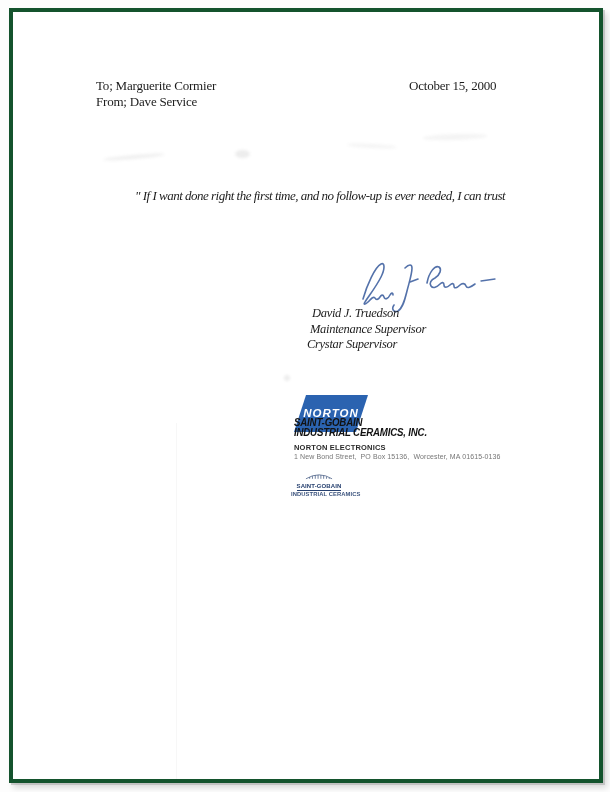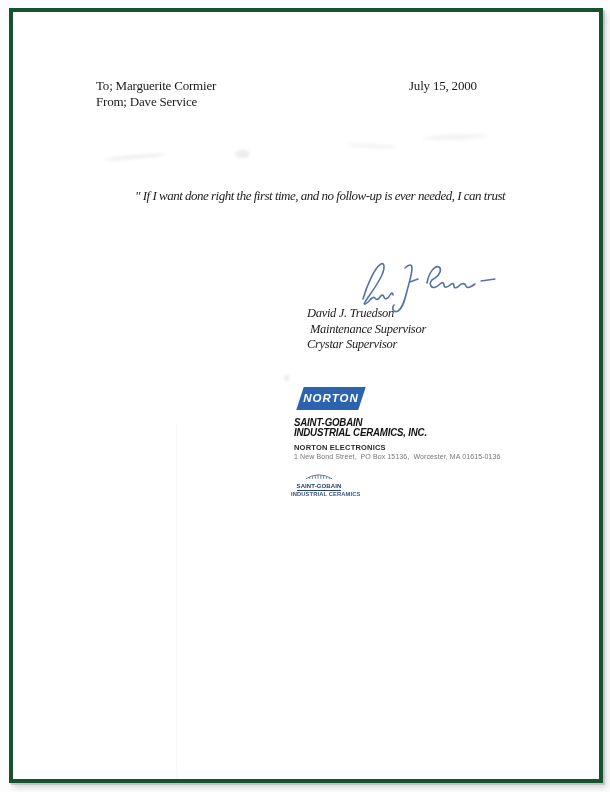--- a/index.html
+++ b/index.html
@@ -8,28 +8,28 @@
   .sheet{position:absolute;left:9px;top:8px;width:586px;height:767px;background:#ffffff;
          border:4px solid #14532d;box-shadow:2px 2px 0 rgba(160,160,160,.45), 4px 5px 6px rgba(0,0,0,.14);}
   .abs{position:absolute;}
 
   
   .hdr-lines{left:83px;top:66px;font-size:13px;line-height:16px;letter-spacing:-0.2px;}
   .hdr-date{left:396px;top:66px;font-size:13px;letter-spacing:-0.2px;}
   .quote{left:65px;top:176px;width:480px;font-style:italic;font-size:13px;line-height:16.5px;letter-spacing:-0.5px;}
   .quote .indent{padding-left:57px;}
   .signatory{left:294px;top:294px;font-style:italic;font-size:12.5px;line-height:15.5px;letter-spacing:-0.3px;}
-  .signatory .l1{}
+  .signatory .l1{margin-left:5px;}
   .signatory .l2{margin-left:3px;}
 
   
   .sig{left:342px;top:246px;width:146px;height:56px;}
 
   
-  .norton{left:283px;top:375px;width:70px;height:23px;}
+  .norton{left:283px;top:383px;width:70px;height:37px;}
   .norton .plate{position:absolute;left:4px;right:4px;top:0;bottom:0;background:#2b63b0;transform:skewX(-18deg);}
   .norton .word{position:absolute;inset:0;display:flex;align-items:center;justify-content:center;
                 font-family:"Liberation Sans", sans-serif;font-weight:bold;font-style:italic;
                 color:#ffffff;font-size:11.5px;letter-spacing:1px;padding-bottom:1px;}
 
   
   .sg-name{left:281px;top:406px;font-family:"Liberation Sans", sans-serif;font-weight:bold;font-style:italic;
            font-size:10px;line-height:9.5px;letter-spacing:-0.2px;color:#121212;
            transform:scaleX(.97);transform-origin:left top;white-space:nowrap;}
   .division{left:281px;top:431px;font-family:"Liberation Sans", sans-serif;font-weight:bold;
@@ -64,21 +64,21 @@
     <div class="abs smudge s1"></div>
     <div class="abs smudge s2"></div>
     <div class="abs smudge s3"></div>
     <div class="abs smudge s4"></div>
     <div class="abs smudge s5"></div>
 
     <div class="abs hdr-lines">
       <div>To; Marguerite Cormier</div>
       <div>From; Dave Service</div>
     </div>
-    <div class="abs hdr-date">July 15, 2000</div>
+    <div class="abs hdr-date">October 15, 2000</div>
 
     <div class="abs quote">
       <div class="indent">" If I want done right the first time, and no follow-up is ever needed, I can trust</div>
     </div>
 
     <svg class="abs sig" viewBox="0 0 146 54" fill="none" stroke="#3d5f9f" stroke-width="1.6" stroke-linecap="round" stroke-linejoin="round" opacity="0.88">
       <path d="M8,40 C12,26 20,8 26,5 C30,3 30,10 26,18 C21,28 13,38 10,43 C8,46 10,46 13,43 C16,40 18,37 20,39 C21,41 23,41 25,38 C26,36 28,35 29,38 C30,41 33,40 35,36 C36,34 38,33 38,36"></path>
       <path d="M50,9 C54,5 57,5 57,9 C57,15 54,24 52,32 C50,40 48,49 43,52 C39,54 36,50 39,46"></path>
       <path d="M55,23 L63,20"></path>
       <path d="M72,24 C74,13 80,6 84,8 C87,10 85,16 80,19 C76,21 74,24 76,27 C78,30 82,28 85,25 C87,23 89,23 89,26 C89,29 92,29 95,26 C97,24 99,24 99,27 C99,30 102,29 105,26 C107,24 110,24 111,27 C112,30 116,28 120,25"></path>

